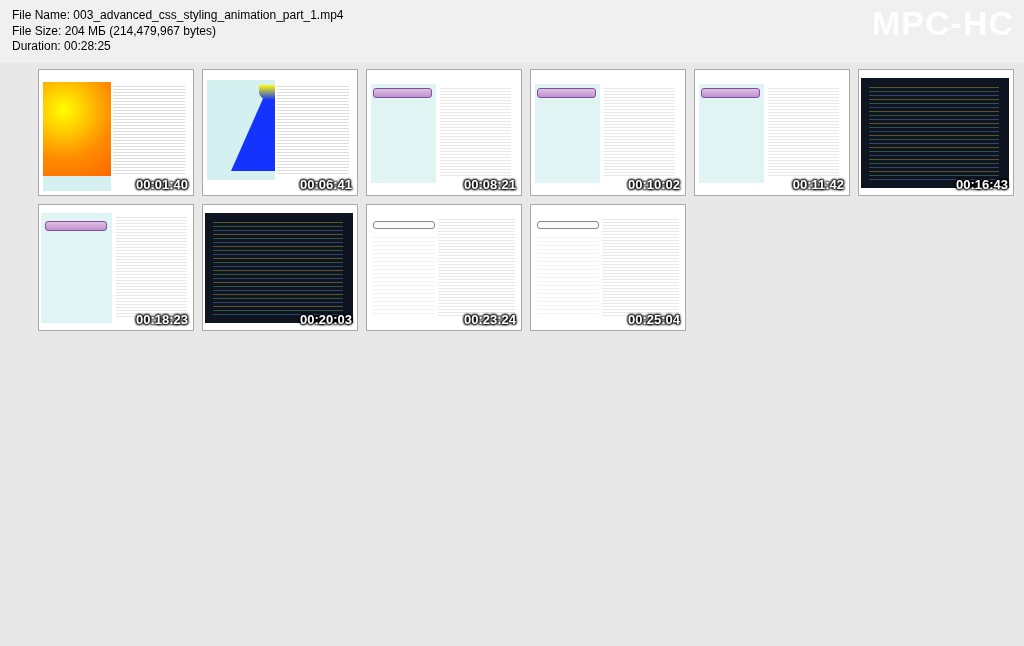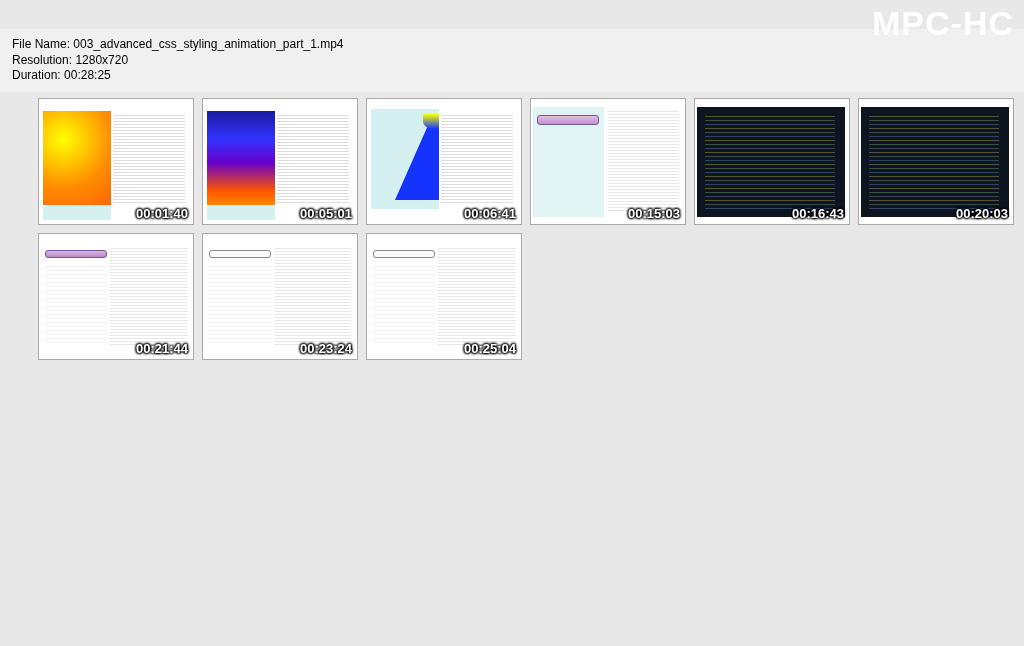--- a/index.html
+++ b/index.html
@@ -9,21 +9,20 @@
   background: #e8e8e8;
   font-family: Arial, sans-serif;
   font-size: 12px;
   position: relative;
 }
 .header {
   padding: 8px 12px;
   background: #f0f0f0;
   display: flex;
   justify-content: space-between;
-  margin-top: 29px;
 }
 .file-info {
   line-height: 1.3;
   color: #000;
 }
 .file-info .row { display: block; }
 .file-info .label { font-weight: normal; }
 .watermark {
   position: absolute;
   top: 4px;
@@ -209,72 +208,82 @@
   background: repeating-linear-gradient(to bottom, #ddd 0, #ddd 1px, transparent 1px, transparent 4px);
   opacity:0.4;
 }
 </style>
 </head>
 <body>
 
 <div class="header">
   <div class="file-info">
     <span class="row"><span class="label">File Name:</span> <span>003_advanced_css_styling_animation_part_1.mp4</span></span>
-    <span class="row"><span class="label">Resolution:</span> <span>1280x720</span></span>
+    <span class="row"><span class="label">File Size:</span> <span>204 МБ (214,479,967 bytes)</span></span>
     <span class="row"><span class="label">Duration:</span> <span>00:28:25</span></span>
   </div>
 </div>
 <div class="watermark">MPC-HC</div>
 
 <div class="grid">
 
   <div class="thumb t1">
     <div class="preview"></div>
     <div class="code"></div>
     <div class="strip"></div>
     <span class="timestamp">00:01:40</span>
   </div>
-  <div class="thumb t3">
-    <div class="preview"></div>
-    <div class="code"></div>
-    <div class="strip"></div>
-    <span class="timestamp">00:05:01</span>
-  </div>
   <div class="thumb t4">
     <div class="preview"></div>
     <div class="triangle"></div>
     <div class="code"></div>
     <span class="timestamp">00:06:41</span>
   </div>
 
-
+  <div class="thumb">
+    <div class="devtools">
+      <div class="left-bg"></div>
+        <div class="bar"></div>
+        <div class="panel"></div>
+    </div>
+    <span class="timestamp">00:08:21</span>
+  </div>
+  <div class="thumb">
+    <div class="devtools">
+      <div class="left-bg"></div>
+        <div class="bar"></div>
+        <div class="panel"></div>
+    </div>
+    <span class="timestamp">00:10:02</span>
+  </div>
+  <div class="thumb">
+    <div class="devtools">
+      <div class="left-bg"></div>
+        <div class="bar"></div>
+        <div class="panel"></div>
+    </div>
+    <span class="timestamp">00:11:42</span>
+  </div>
+
+  <div class="thumb">
+    <div class="dark-editor"></div>
+    <span class="timestamp">00:16:43</span>
+  </div>
   <div class="thumb split">
     <div class="left">
         <div class="bar"></div>
       </div>
     <div class="right"></div>
-    <span class="timestamp">00:15:03</span>
-  </div>
-  <div class="thumb">
-    <div class="dark-editor"></div>
-    <span class="timestamp">00:16:43</span>
+    <span class="timestamp">00:18:23</span>
   </div>
   <div class="thumb">
     <div class="dark-editor"></div>
     <span class="timestamp">00:20:03</span>
   </div>
 
-  <div class="thumb">
-    <div class="lowcode">
-      <div class="topbar"></div>
-        <div class="leftlines"></div>
-        <div class="codelines"></div>
-    </div>
-    <span class="timestamp">00:21:44</span>
-  </div>
   <div class="thumb">
     <div class="lowcode plain">
       <div class="topbar"></div>
         <div class="leftlines"></div>
         <div class="codelines"></div>
     </div>
     <span class="timestamp">00:23:24</span>
   </div>
   <div class="thumb">
     <div class="lowcode plain">

